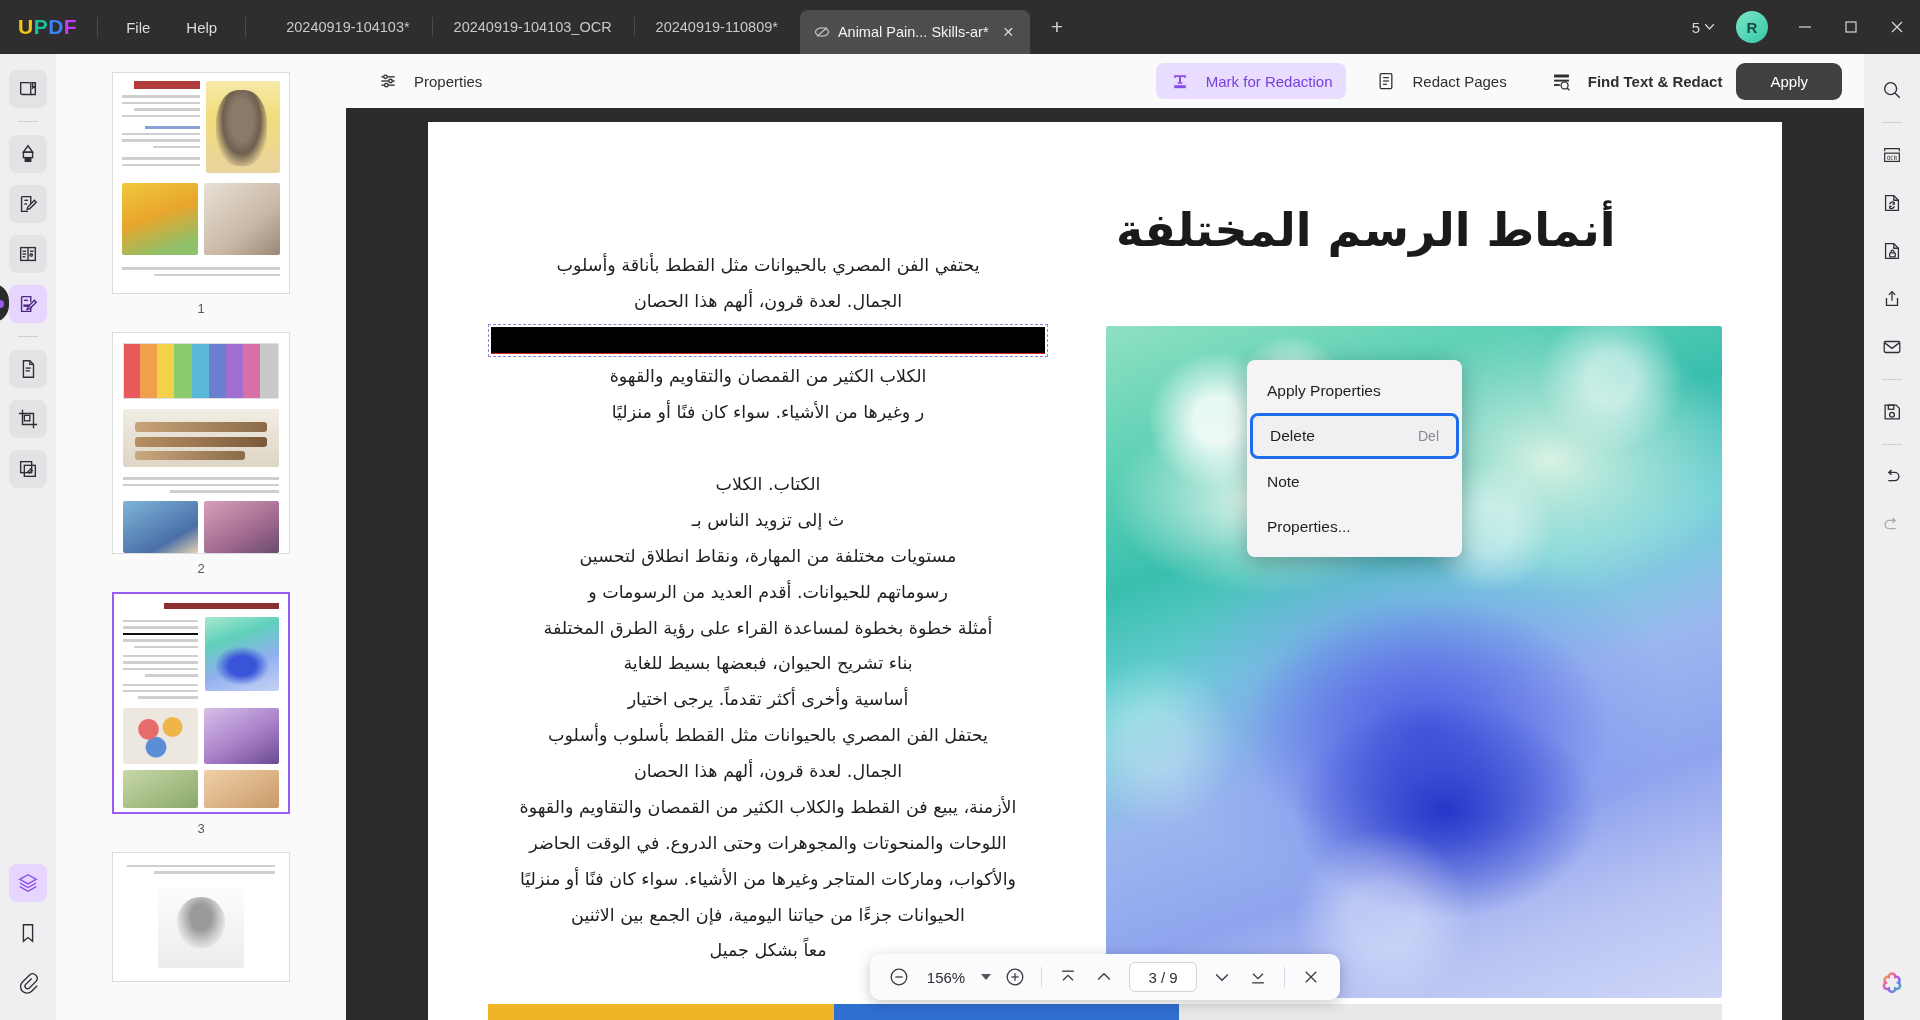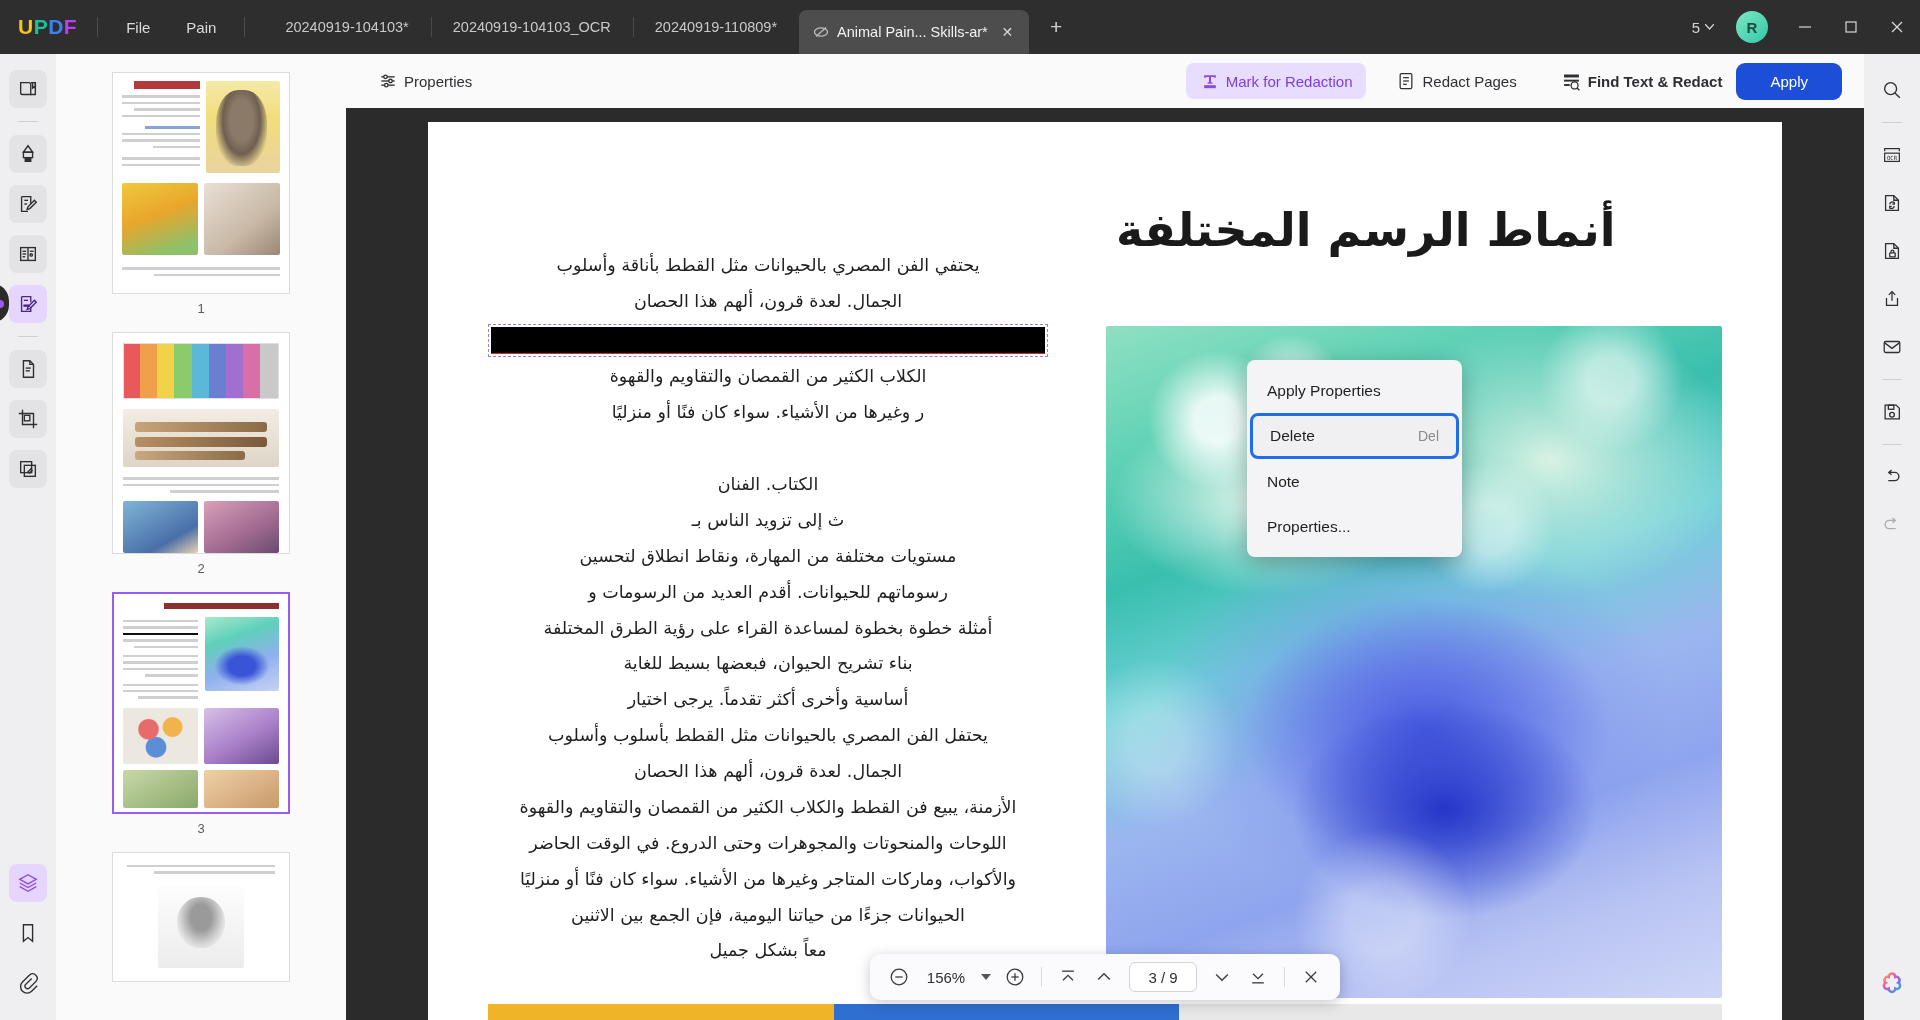--- a/index.html
+++ b/index.html
@@ -150,29 +150,29 @@
   .viewer {
     flex:1; display:flex; flex-direction:column; min-width:0;
     background:#2b2b2b; position:relative;
   }
   .toolbar {
     height:54px; background:#fafafa;
     display:flex; align-items:center;
     flex:none; position:relative;
   }
   .tbtn {
-    display:flex;align-items:center;gap:6px;
+    display:flex;align-items:center;gap:16px;
     padding: 8px 14px; border-radius:8px;
     font-size:15px; color:#2f2f33;
     white-space:nowrap;
   }
   .tbtn.sel { background:#e8dcff; color:#7a3fe0; }
   .apply-btn {
     margin-left:auto; margin-right:22px;
-    background:#1d4ed8; color:#fff;
+    background:#404040; color:#fff;
     font-size:15px;
     padding: 10px 34px; border-radius:9px;
     white-space:nowrap;
     text-align:center;
   }
 
   .canvas-area {
     flex:1; position:relative; overflow:hidden;
     background:#2b2b2b;
     display:flex; justify-content:center;
@@ -319,21 +319,21 @@
 
   <div class="titlebar">
     <div class="logo">
       <span>U</span>
       <span>P</span>
       <span>D</span>
       <span>F</span>
     </div>
     <div class="vsep"></div>
     <div class="menu-item">File</div>
-    <div class="menu-item">Pain</div>
+    <div class="menu-item">Help</div>
     <div class="vsep"></div>
 
     <div class="tabstrip">
       <div class="doc-tab">20240919-104103*</div>
       <div class="doc-tab">20240919-104103_OCR</div>
       <div class="doc-tab">20240919-110809*</div>
       <div class="doc-tab active">
         <span class="tab-ico">
           <svg width="16" height="16" viewBox="0 0 16 16" fill="none" stroke="#d8d8d8" stroke-width="1.3">
             <ellipse cx="8" cy="8" rx="6.5" ry="4.2"></ellipse>
@@ -644,21 +644,21 @@
                 <div class="redact-fill"></div>
                 <div class="redact-underline"></div>
               </div>
 
               <div class="ar-p">
                 <div>الكلاب الكثير من القمصان والتقاويم والقهوة</div>
                 <div>ر وغيرها من الأشياء. سواء كان فنًا أو منزليًا</div>
               </div>
 
               <div class="ar-p gap">
-                <div>الكتاب. الفنان</div>
+                <div>الكتاب. الكلاب</div>
                 <div>ث إلى تزويد الناس بـ</div>
                 <div>مستويات مختلفة من المهارة، ونقاط انطلاق لتحسين</div>
                 <div>رسوماتهم للحيوانات. أقدم العديد من الرسومات و</div>
                 <div>أمثلة خطوة بخطوة لمساعدة القراء على رؤية الطرق المختلفة</div>
                 <div>بناء تشريح الحيوان، فبعضها بسيط للغاية</div>
                 <div>أساسية وأخرى أكثر تقدماً. يرجى اختيار</div>
                 <div>يحتفل الفن المصري بالحيوانات مثل القطط بأسلوب وأسلوب</div>
                 <div>الجمال. لعدة قرون، ألهم هذا الحصان</div>
                 <div>الأزمنة، يبيع فن القطط والكلاب الكثير من القمصان والتقاويم والقهوة</div>
                 <div>اللوحات والمنحوتات والمجوهرات وحتى الدروع. في الوقت الحاضر</div>

